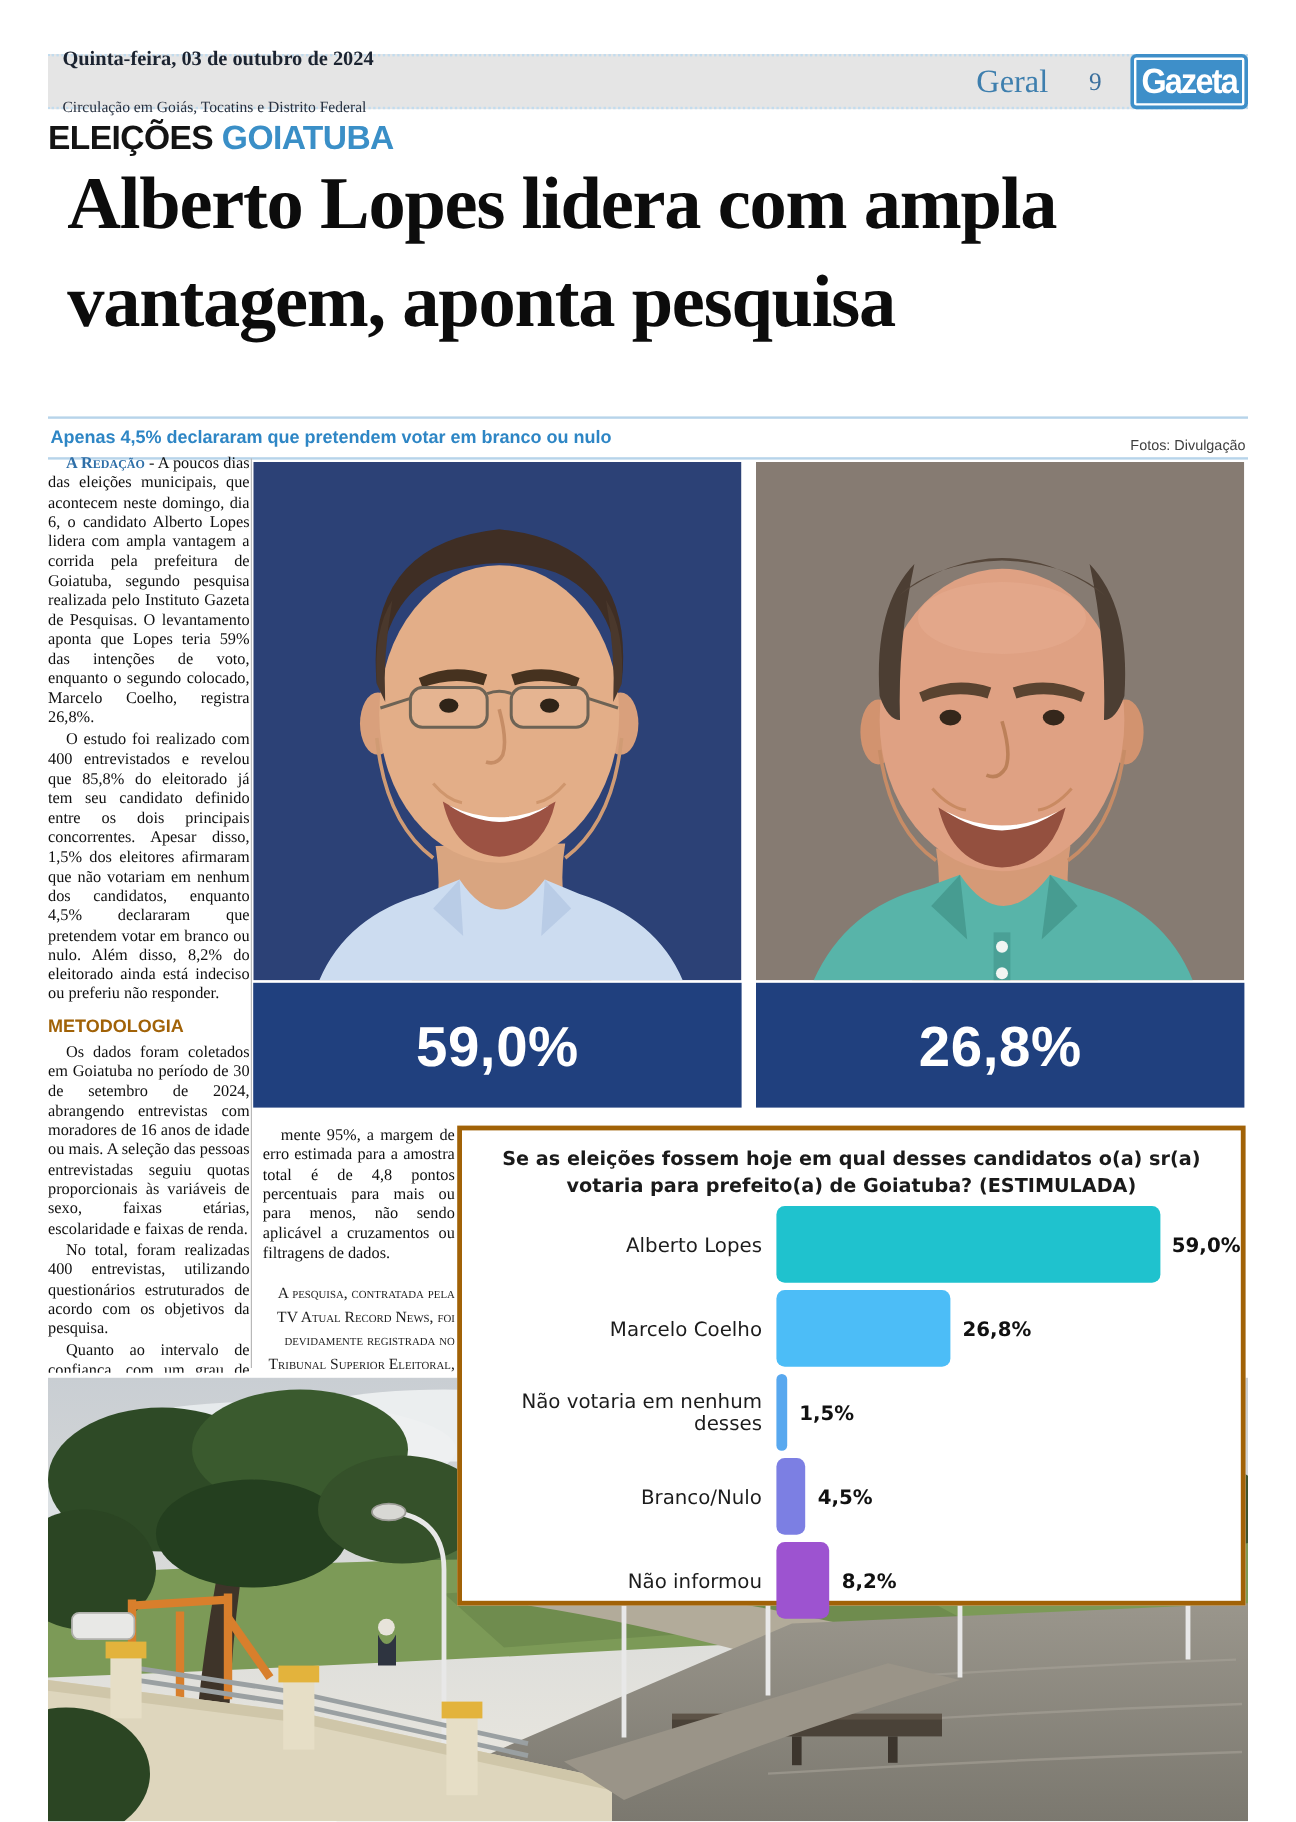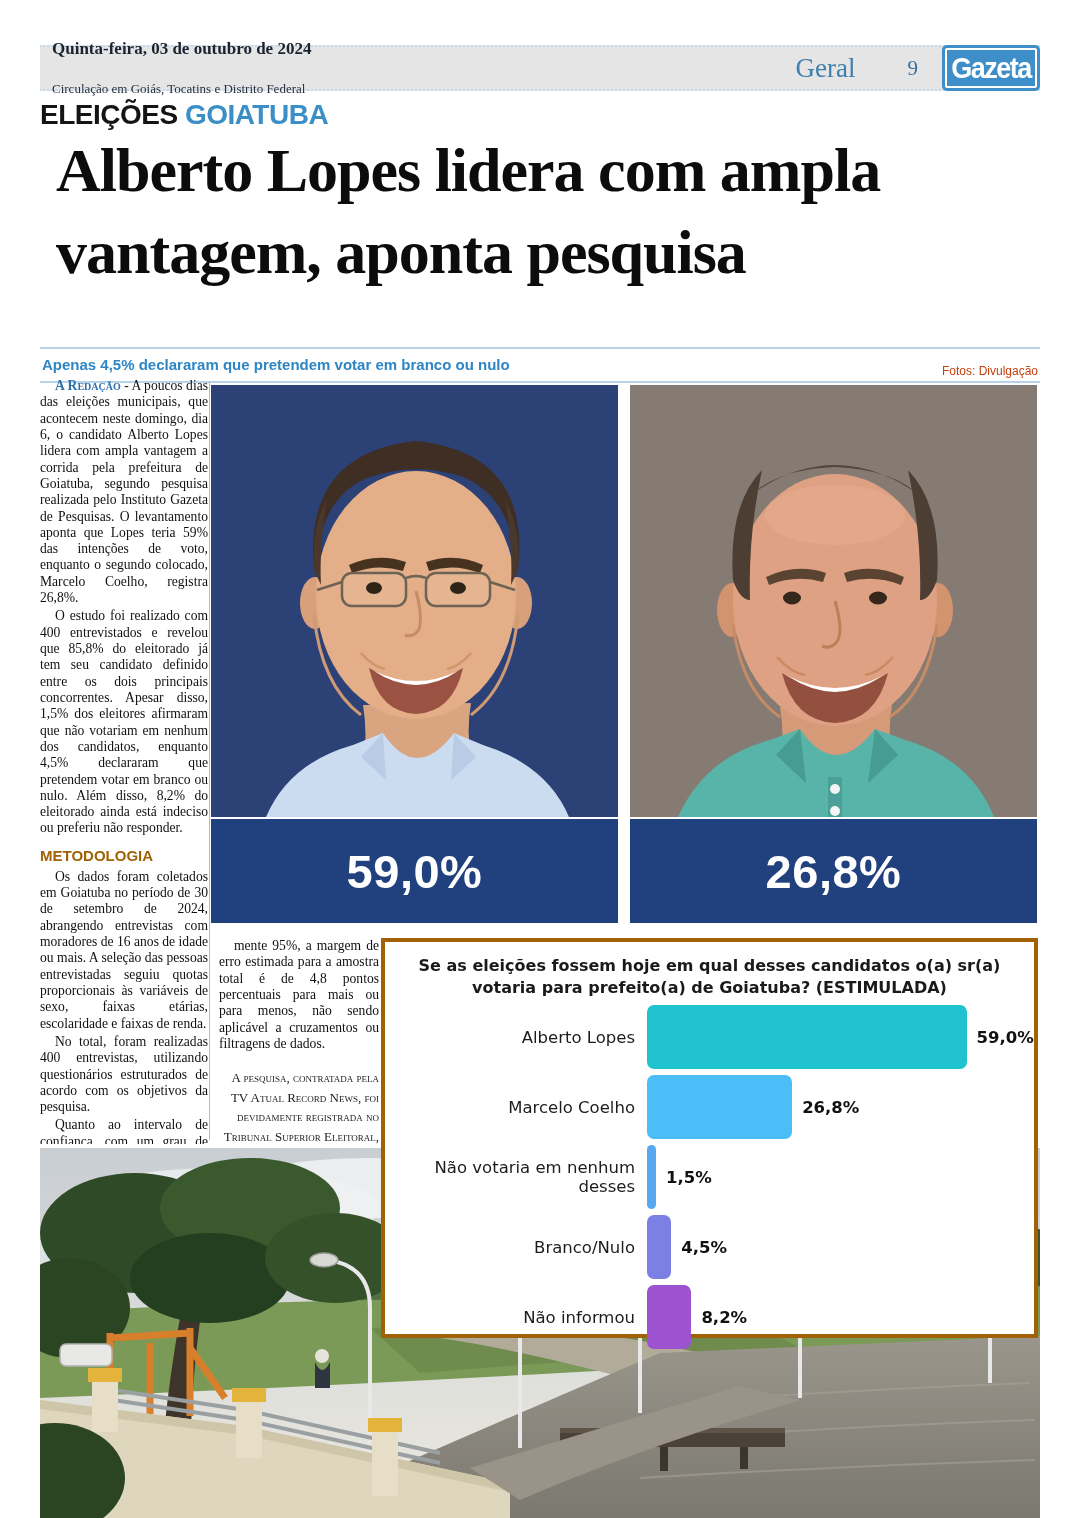--- a/index.html
+++ b/index.html
@@ -12,21 +12,21 @@
   
   .band {
     position:absolute; left:40px; top:45px; width:1000px; height:46px;
     background:#e5e5e5; border-top:2px dotted #c3dcee; border-bottom:2px dotted #c3dcee;
     display:flex; align-items:center; padding:0 0 0 12px;
   }
   .band-left { display:flex; flex-direction:column; justify-content:center; }
   .band-date { font-weight:bold; font-size:17px; color:#1b2330; line-height:1.15;}
   .band-circ { font-size:13px; color:#27303f; line-height:1.15;margin-top:23px;}
   .band-spacer { flex:1; }
-  .band-section { font-size:27px; color:#3e7fae; margin-right:52px; }
+  .band-section { font-size:27px; color:#3e7fae; margin-right:34px; }
   .band-page { font-size:21px; color:#3a6f9d; margin-right:24px; }
   .brand-box {
     width:98px; height:46px; background:#3e8fc9; border-radius:5px;
     box-shadow: inset 0 0 0 3px #3e8fc9, inset 0 0 0 5px #ffffff;
     display:flex; align-items:center; justify-content:center;
   }
   .brand-text {
     font-family:"Liberation Sans", sans-serif; font-weight:bold; font-size:27px;
     color:#ffffff; letter-spacing:-1.5px; transform:scaleY(1.08);
   }
@@ -47,21 +47,21 @@
     border-top:2px solid #b7d4ea; border-bottom:2px solid #b7d4ea;
     padding:7px 0 8px 2px;
     margin-top:29px;
   }
   .subhead {
     font-family:"Liberation Sans", sans-serif; font-weight:bold;
     font-size:15px; color:#2e86c5;
   }
   .photo-credit {
     position:absolute; right:42px; top:364px;
-    font-family:"Liberation Sans", sans-serif; font-size:12px; color:#c2410c;
+    font-family:"Liberation Sans", sans-serif; font-size:12px; color:#404040;
   }
   
   .col1 {
     position:absolute; left:40px; top:378px; width:168px; height:766px;
     font-size:13.6px; line-height:1.2; text-align:justify; overflow:hidden;
   }
   .col1 p, .col2 p { text-indent:15px; margin-bottom:2px; }
   .byline { font-variant:small-caps; color:#2f6fa8; font-weight:bold; }
   .meth-head {
     font-family:"Liberation Sans", sans-serif; font-weight:bold; font-size:15px;

